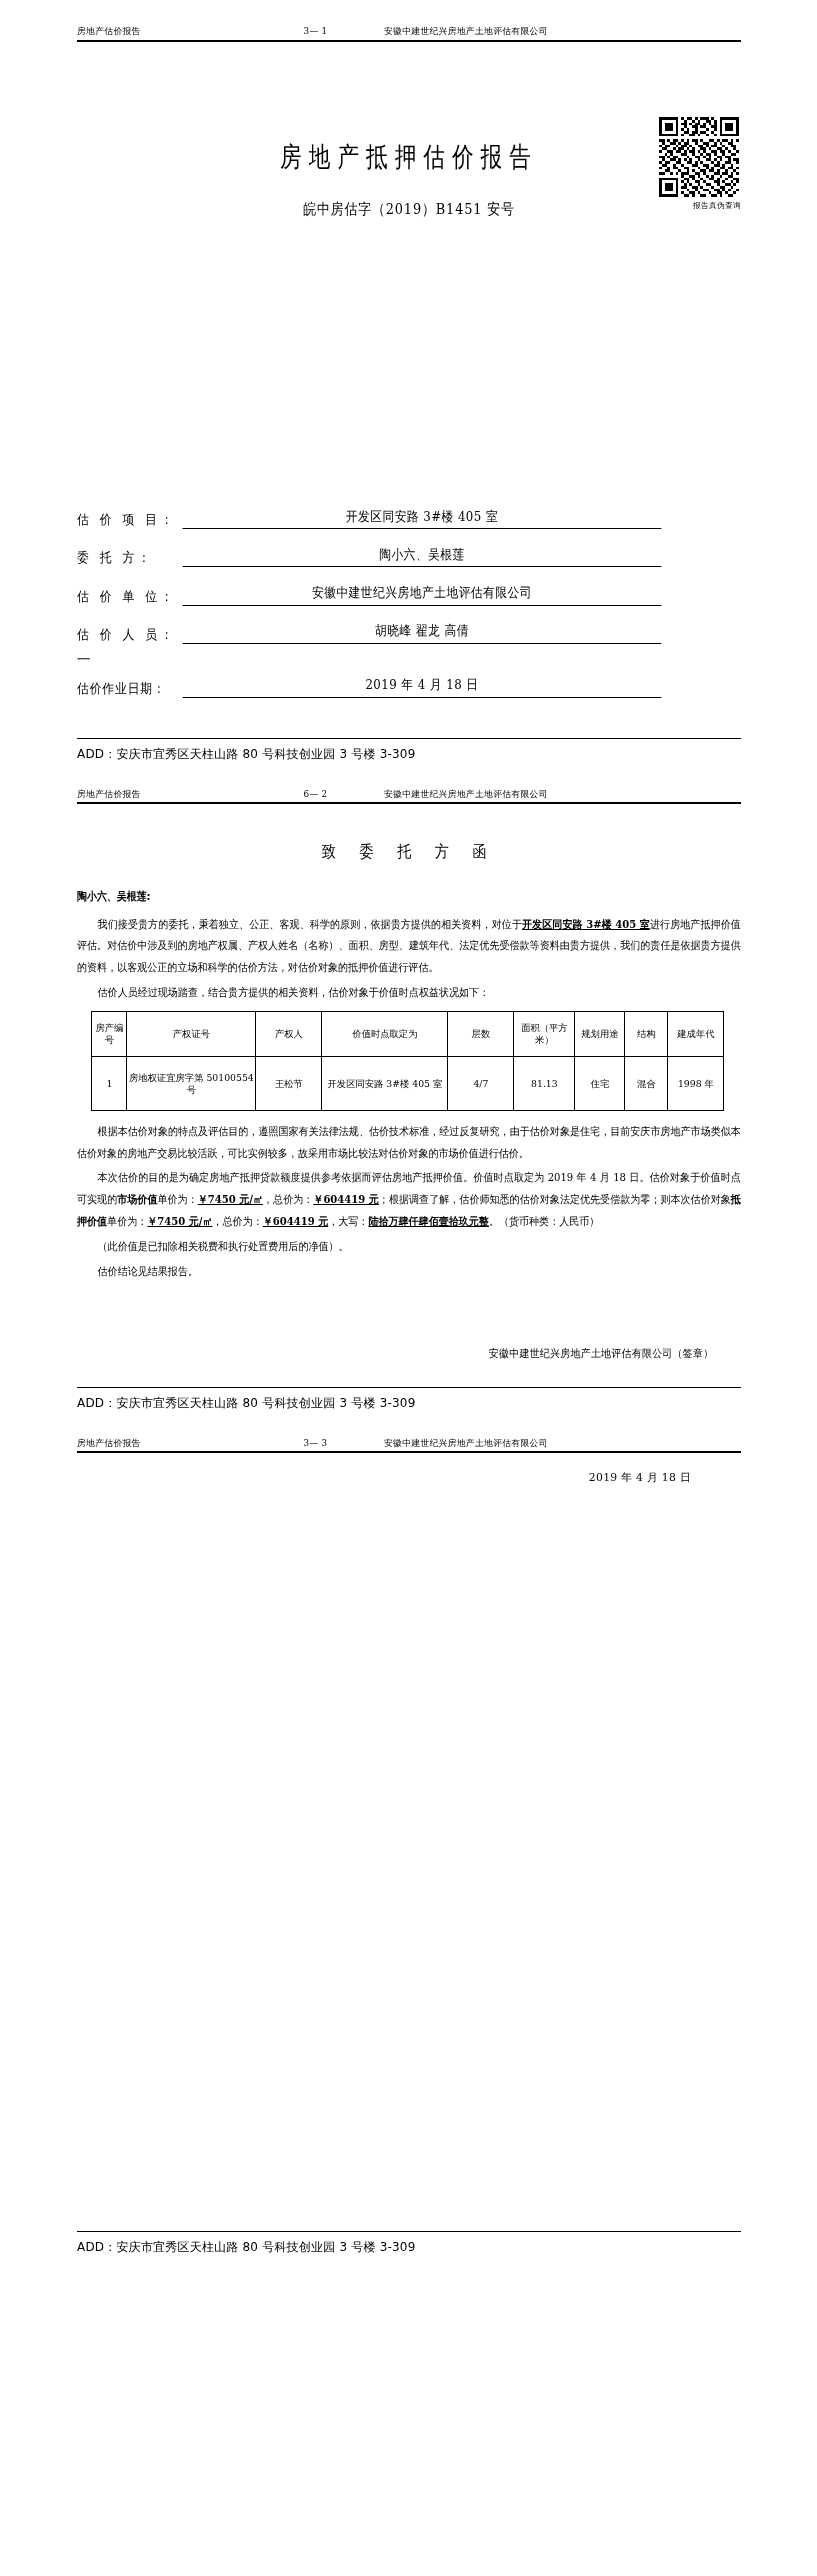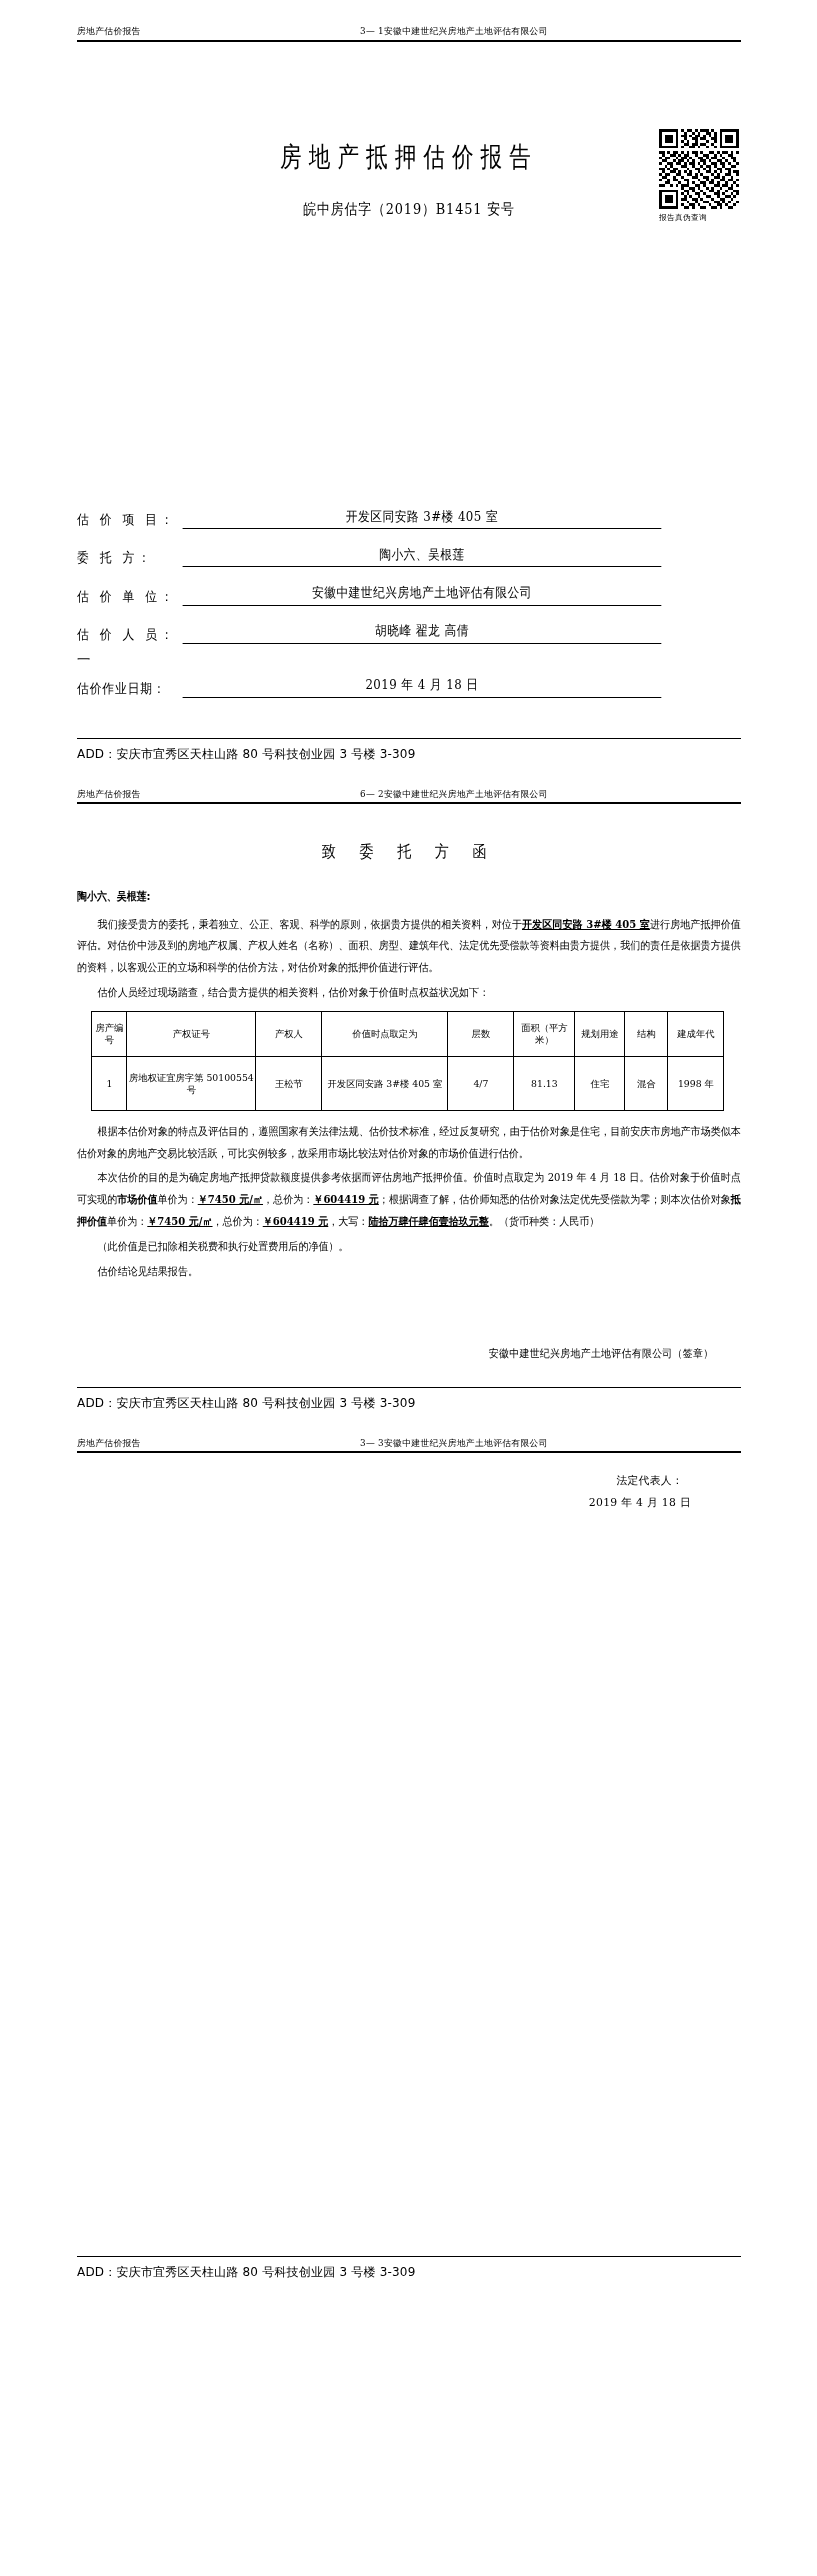--- a/index.html
+++ b/index.html
@@ -23,44 +23,44 @@
   .run-head {
     display: flex;
     align-items: baseline;
     font-size: 8.8px;
     line-height: 1.1;
     padding-top: 27px;
     font-family: "DejaVu Sans", "Liberation Sans", sans-serif;
     letter-spacing: 0.3px;
   }
   .rh-left   { width: 170px; }
-  .rh-center { width: 137px; text-align: right; font-family: "DejaVu Serif", serif; }
+  .rh-center { width: 137px; text-align: center; font-family: "DejaVu Serif", serif; }
   .rh-right  { flex: 1; text-align: left; }
   .head-rule {
     border-top: 2.1px solid #000;
     margin-top: 3.1px;
   }
   
   .foot-rule {
     border-top: 1.5px solid #000;
     margin-top: 5.2px;
   }
   .foot-add {
     font-size: 12px;
     padding-top: 6.7px;
     letter-spacing: 0.2px;
     font-family: "DejaVu Sans", "Liberation Sans", sans-serif;
   }
   
   .qr-wrap {
     position: absolute;
     right: 77px;
-    top: 129px;
+    top: 117px;
     width: 82px;
-    text-align: left;
+    text-align: right;
   }
   .qr {
     width: 80px;
     height: 80px;
     display: block;
   }
   .qr-cap {
     font-size: 7.7px;
     margin-top: 3.6px;
     letter-spacing: 0.3px;
@@ -563,21 +563,20 @@
 <div class="page">
 
   <div class="run-head">
     <div class="rh-left">房地产估价报告</div>
     <div class="rh-center">3— 3</div>
     <div class="rh-right">安徽中建世纪兴房地产土地评估有限公司</div>
   </div>
   <div class="head-rule"></div>
 
   <div class="spacer-sm"></div>
-  <div class="sign-rep">法定代表人：</div>
   <div class="sign-date">2019 年 4 月 18 日</div>
 
   <div class="tail-gap"></div>
   <div class="tail-gap2"></div>
 
   <div class="foot-rule"></div>
   <div class="foot-add">ADD：安庆市宜秀区天柱山路 80 号科技创业园 3 号楼 3-309</div>
 </div>
 
 

